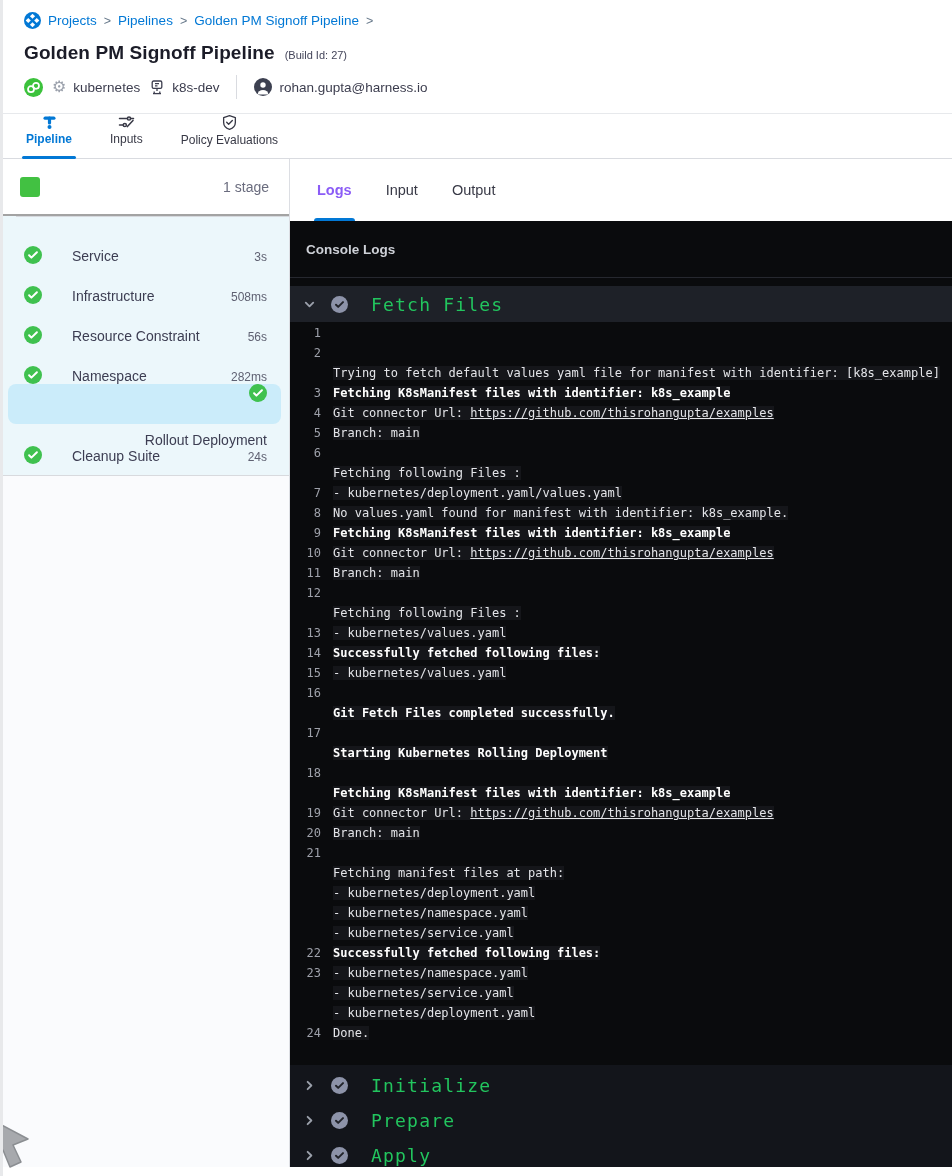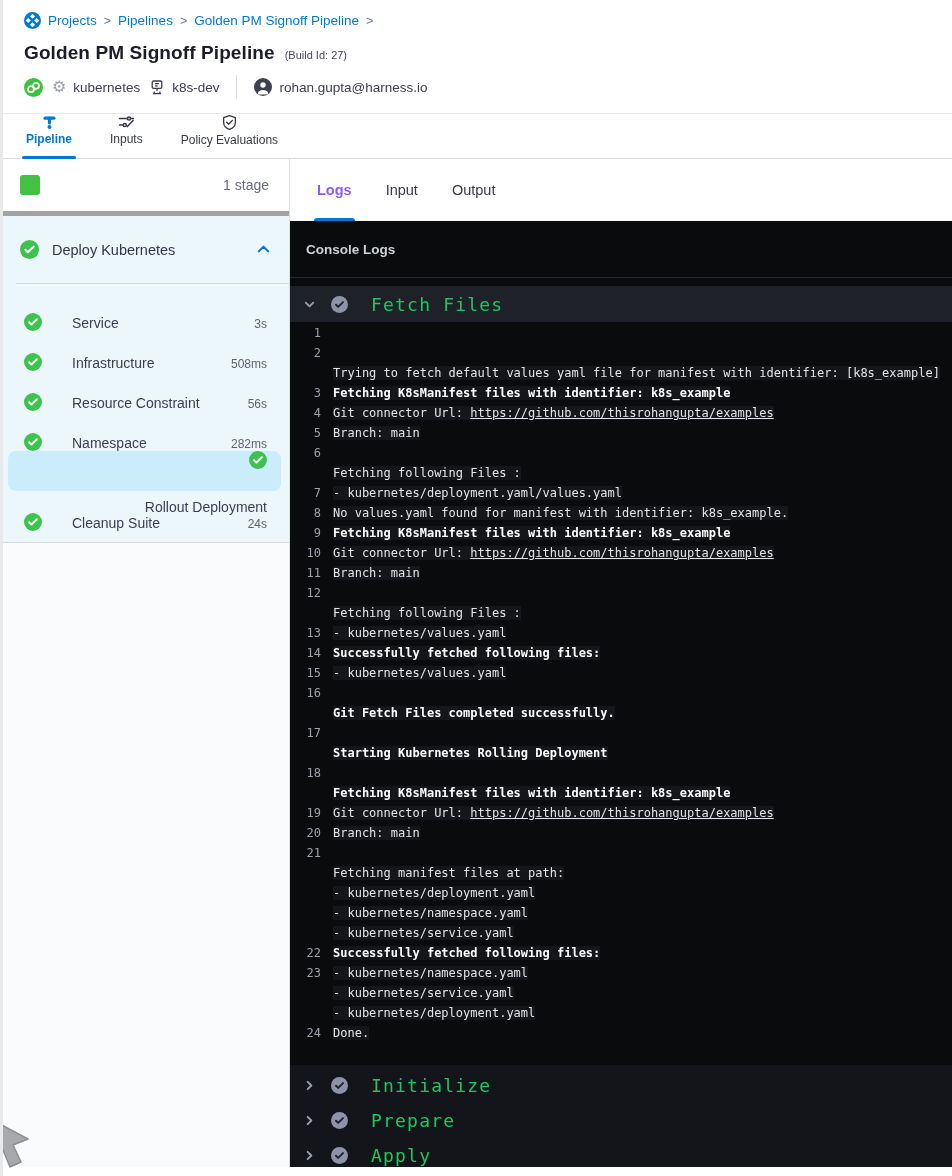--- a/index.html
+++ b/index.html
@@ -24,21 +24,21 @@
   .top-tabs{display:flex;align-items:center;gap:38px;height:46px;padding-left:26px;border-top:1px solid #e7e9ec;border-bottom:1px solid #d9dbe0;background:#fff;}
   .top-tab{display:flex;align-items:center;gap:2px;font-size:12px;font-weight:500;color:#383946;height:100%;position:relative;cursor:pointer;flex-direction:column;}
   .top-tab.active{color:#0278d5;font-weight:600;}
   .top-tab.active::after{content:"";position:absolute;left:-4px;right:-4px;bottom:-1px;height:3px;border-radius:3px;background:#0278d5;}
 
   
   .main{display:flex;height:1008px;}
 
   
   .left-panel{width:290px;flex:none;display:flex;flex-direction:column;background:#fafbfd;border-right:1px solid #dcdee3;}
-  .stage-header{height:57px;flex:none;background:#fff;border-bottom:5px solid #a3a3a3;display:flex;align-items:center;padding:0 20px;}
+  .stage-header{height:57px;flex:none;background:#fff;border-bottom:2px solid #a3a3a3;display:flex;align-items:center;padding:0 20px;}
   .stage-square{width:20px;height:20px;border-radius:3px;background:#42c142;}
   .stage-count{margin-left:auto;font-size:14px;color:#6a6c7e;}
   .stage-group{background:#ecf7fb;border-bottom:1px solid #d8dade;}
   .group-header{height:67px;display:flex;align-items:center;gap:13px;padding:0 18px 0 20px;cursor:pointer;}
   .group-label{font-size:14.5px;color:#34354a;flex:1;}
   .group-divider{border-top:1px solid #d6d9de;margin-left:16px;}
   .steps-list{padding:7px 8px 11px;}
   .step-row{height:40px;border-radius:8px;display:flex;align-items:flex-end;gap:30px;padding:0 14px 0 16px;cursor:pointer;}
   .step-row.selected{background:#cbecfa;flex-direction:column;}
   .step-label{flex:1;font-size:14px;color:#3c3d52;}
@@ -183,34 +183,20 @@
 </div>
 
 <div class="main">
 
   <div class="left-panel">
     <div class="stage-header">
       <span class="stage-square"></span>
       <span class="stage-count">1 stage</span>
     </div>
     <div class="stage-group">
-      <div class="group-header">
-        <span style="display:flex;">
-          <svg width="19" height="19" viewBox="0 0 18 18">
-              <circle cx="9" cy="9" r="9" fill="#3fc14f"></circle>
-              <path d="M5.1 9.3l2.3 2.3 5.5-5.3" fill="none" stroke="#fff" stroke-width="2" stroke-linecap="round" stroke-linejoin="round"></path>
-            </svg>
-        </span>
-        <span class="group-label">Deploy Kubernetes</span>
-        <span style="display:flex;">
-          <svg width="15" height="15" viewBox="0 0 16 16" fill="none" stroke="#0278d5" stroke-width="2.2" stroke-linecap="round" stroke-linejoin="round">
-              <path d="M3 10l5-5 5 5"></path>
-            </svg>
-        </span>
-      </div>
       <div class="group-divider"></div>
       <div class="steps-list">
           <div class="step-row">
             <span style="display:flex;">
               <svg width="18" height="18" viewBox="0 0 18 18">
                 <circle cx="9" cy="9" r="9" fill="#3fc14f"></circle>
                 <path d="M5.1 9.3l2.3 2.3 5.5-5.3" fill="none" stroke="#fff" stroke-width="2" stroke-linecap="round" stroke-linejoin="round"></path>
               </svg>
             </span>
             <span class="step-label">Service</span>

